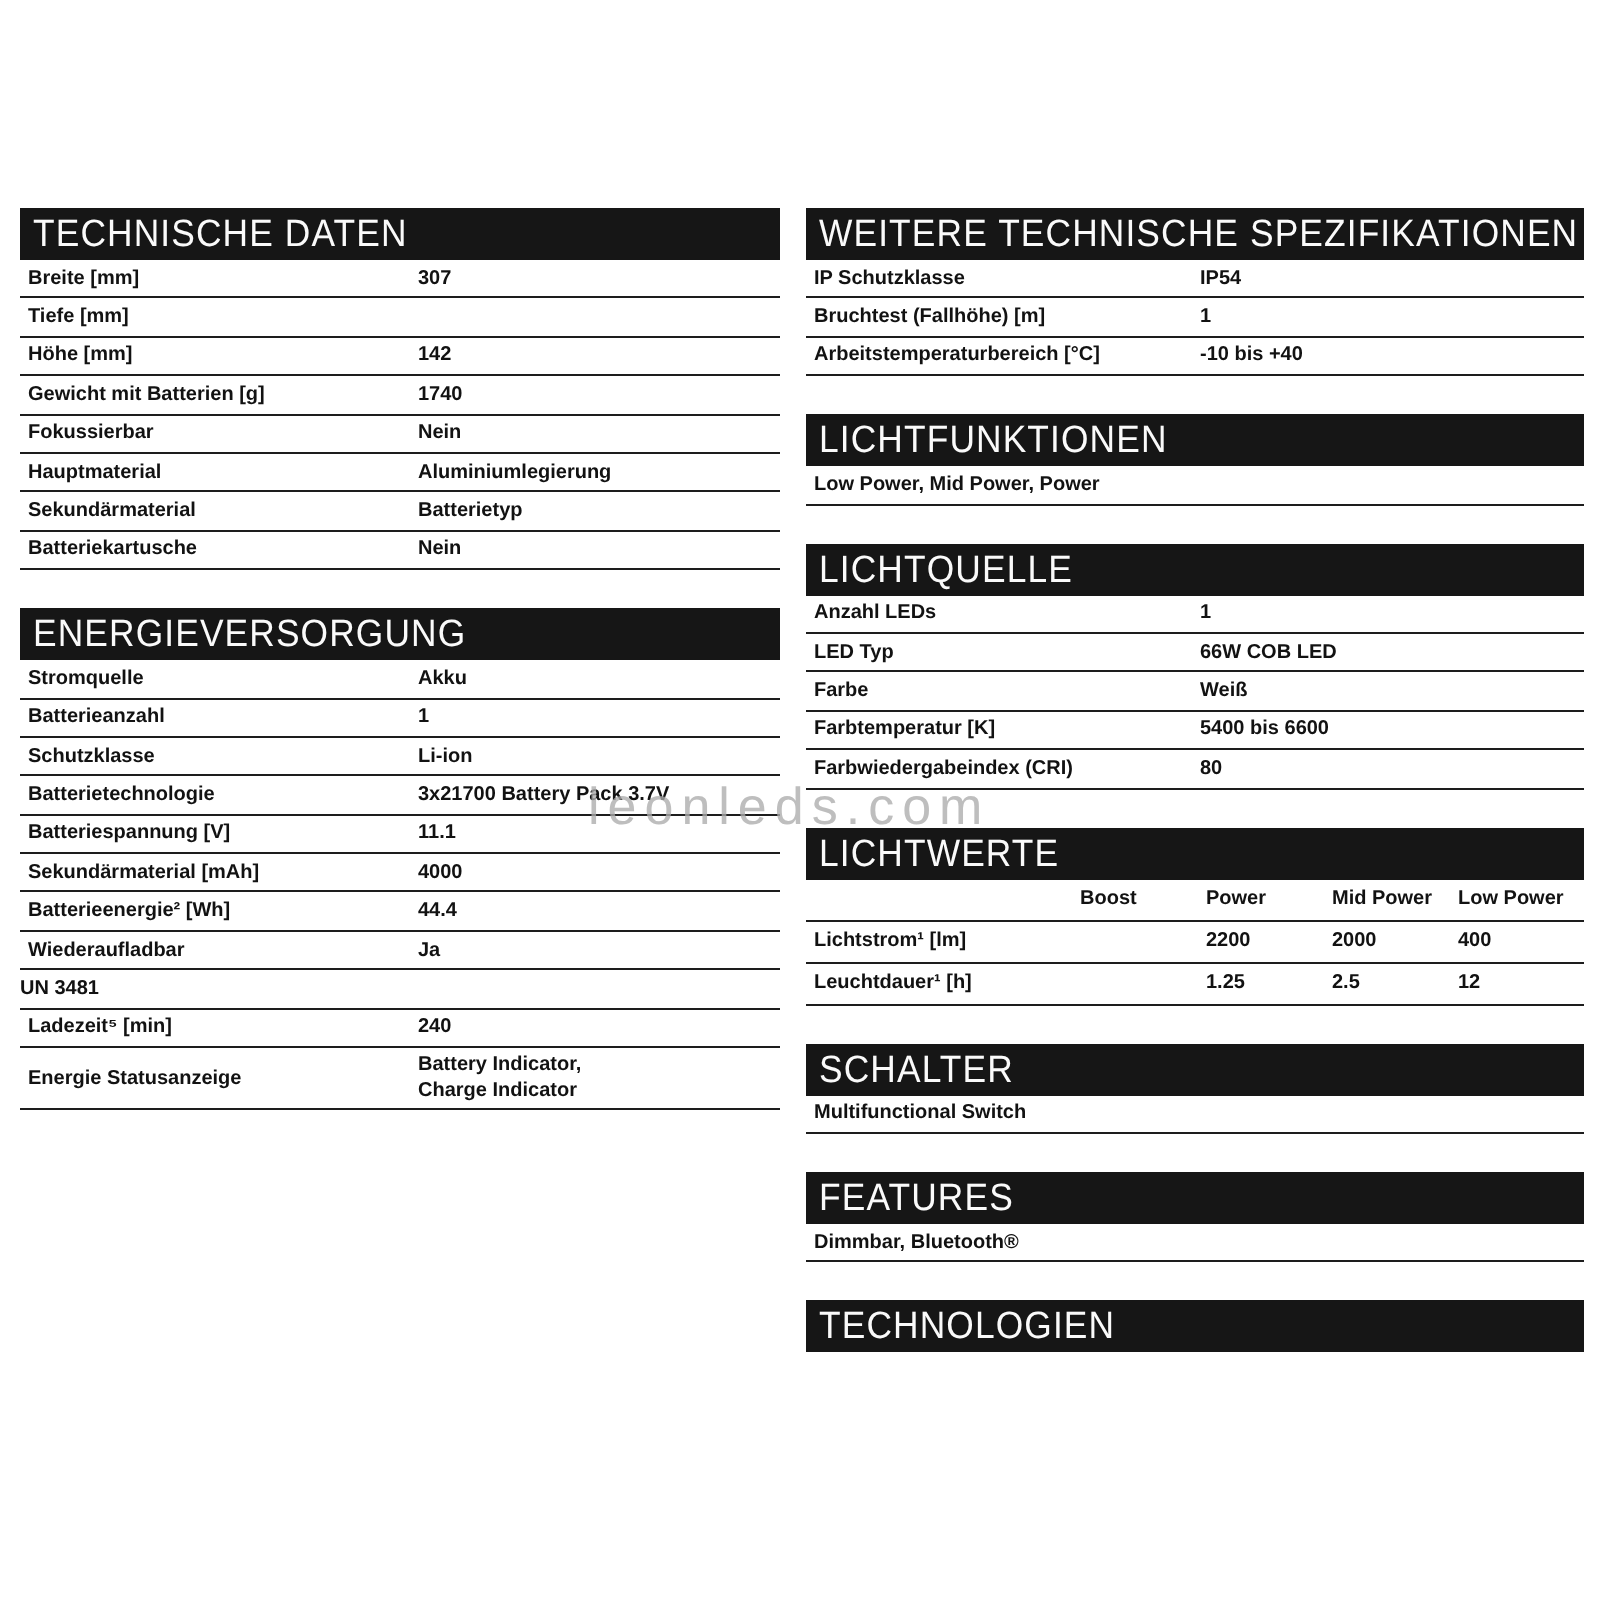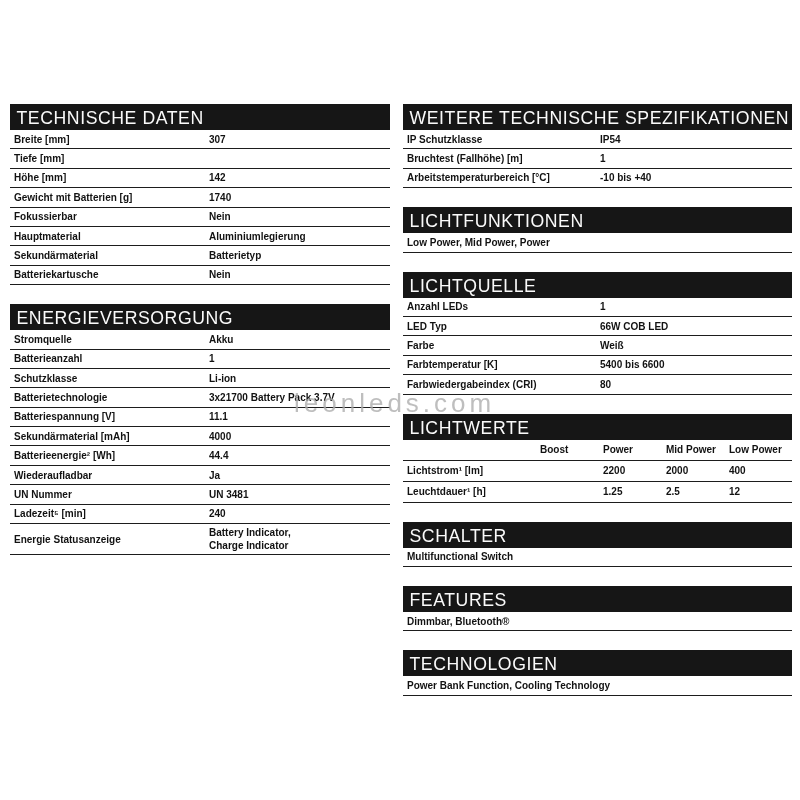--- a/index.html
+++ b/index.html
@@ -108,21 +108,20 @@
         </div>
         <div class="row">
           <div class="lbl">Batterieenergie² [Wh]</div>
           <div class="val">44.4</div>
         </div>
         <div class="row">
           <div class="lbl">Wiederaufladbar</div>
           <div class="val">Ja</div>
         </div>
         <div class="row">
-          <div class="lbl">UN Nummer</div>
           <div class="val">UN 3481</div>
         </div>
         <div class="row">
           <div class="lbl">Ladezeit⁵ [min]</div>
           <div class="val">240</div>
         </div>
         <div class="row">
           <div class="lbl">Energie Statusanzeige</div>
           <div class="val">Battery Indicator,
 Charge Indicator</div>
@@ -199,17 +198,16 @@
       <section class="sec">
         <div class="sec-header"><span class="sec-title">SCHALTER</span></div>
         <div class="row text-row">Multifunctional Switch</div>
       </section>
       <section class="sec">
         <div class="sec-header"><span class="sec-title">FEATURES</span></div>
         <div class="row text-row">Dimmbar, Bluetooth®</div>
       </section>
       <section class="sec">
         <div class="sec-header"><span class="sec-title">TECHNOLOGIEN</span></div>
-        <div class="row text-row">Power Bank Function, Cooling Technology</div>
       </section>
     </div>
   <div class="watermark">leonleds.com</div>
 </div>
 
 </body></html>

